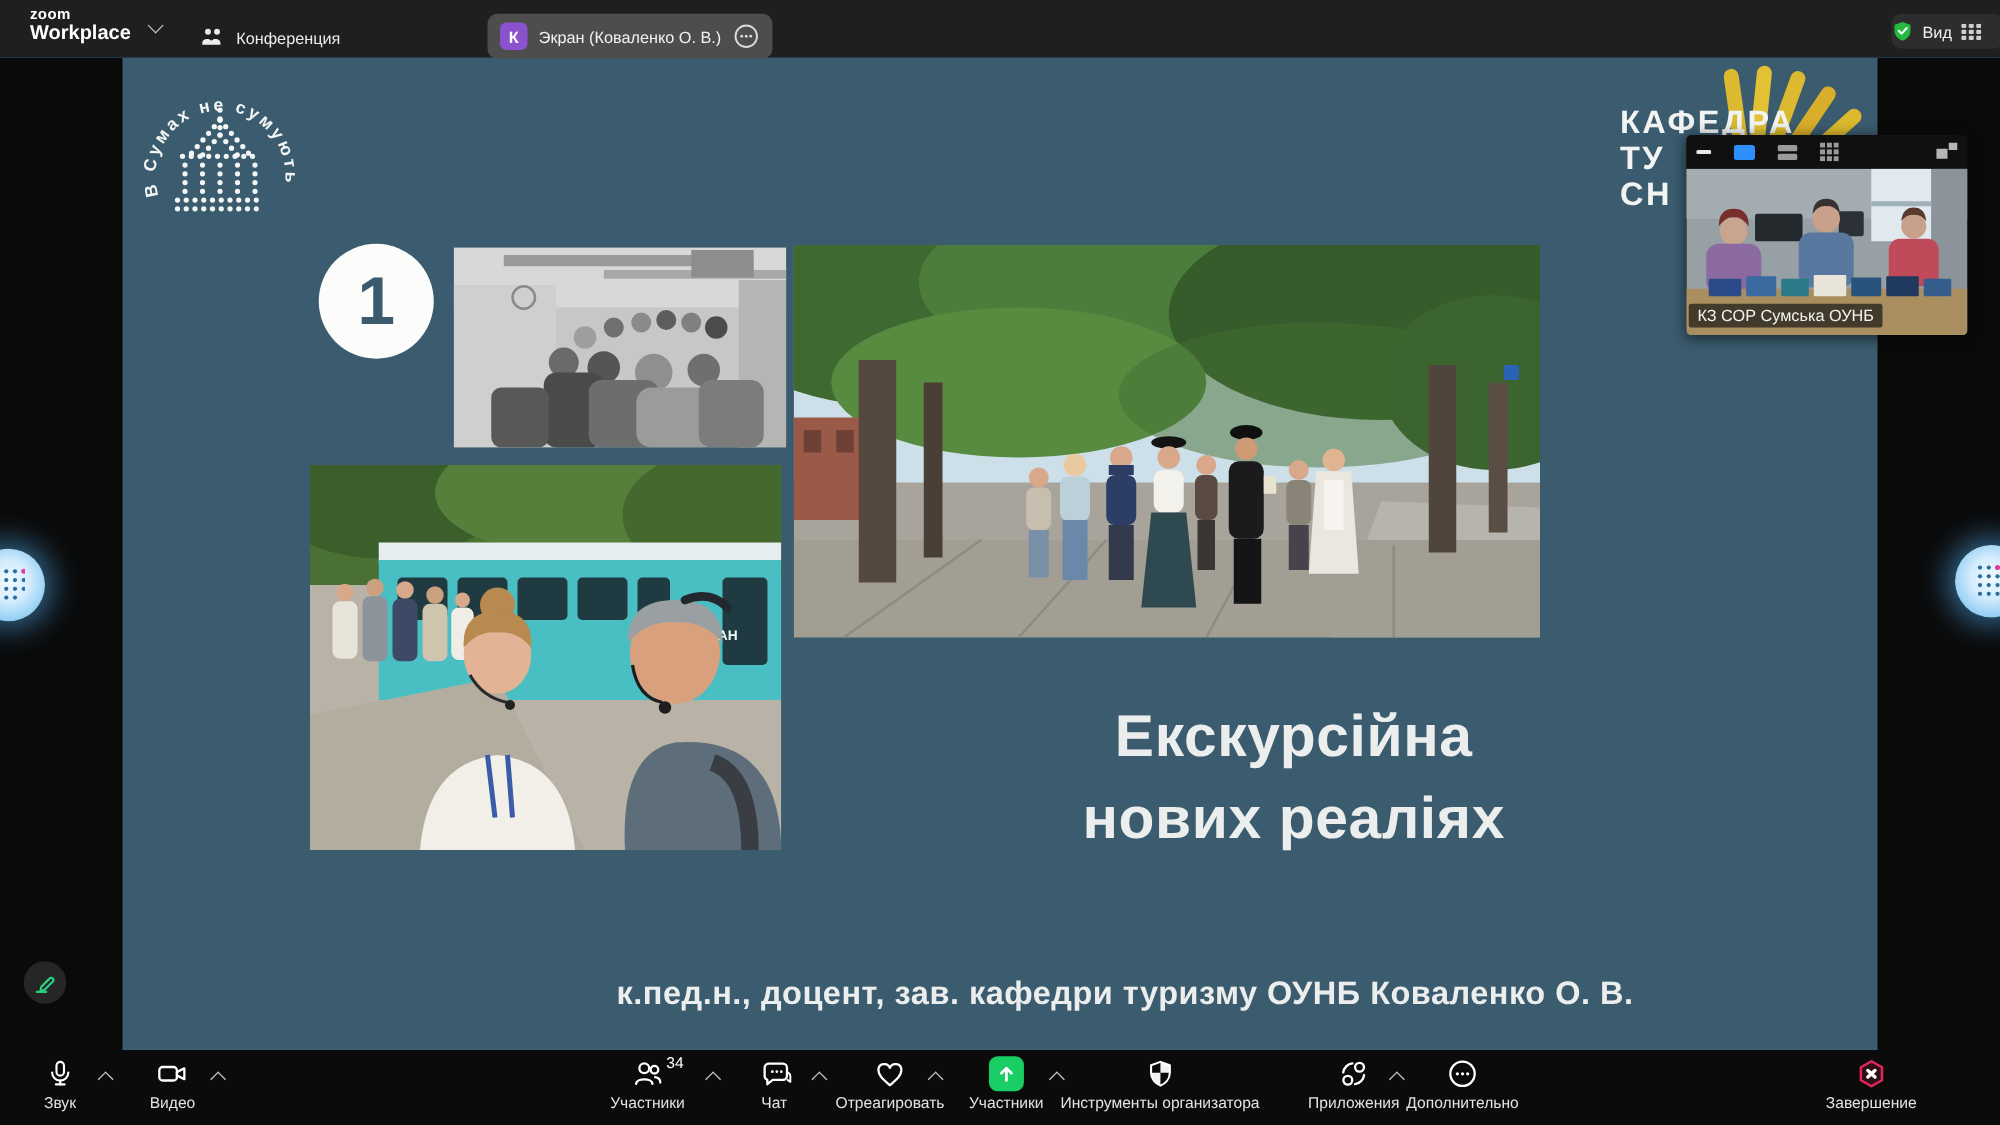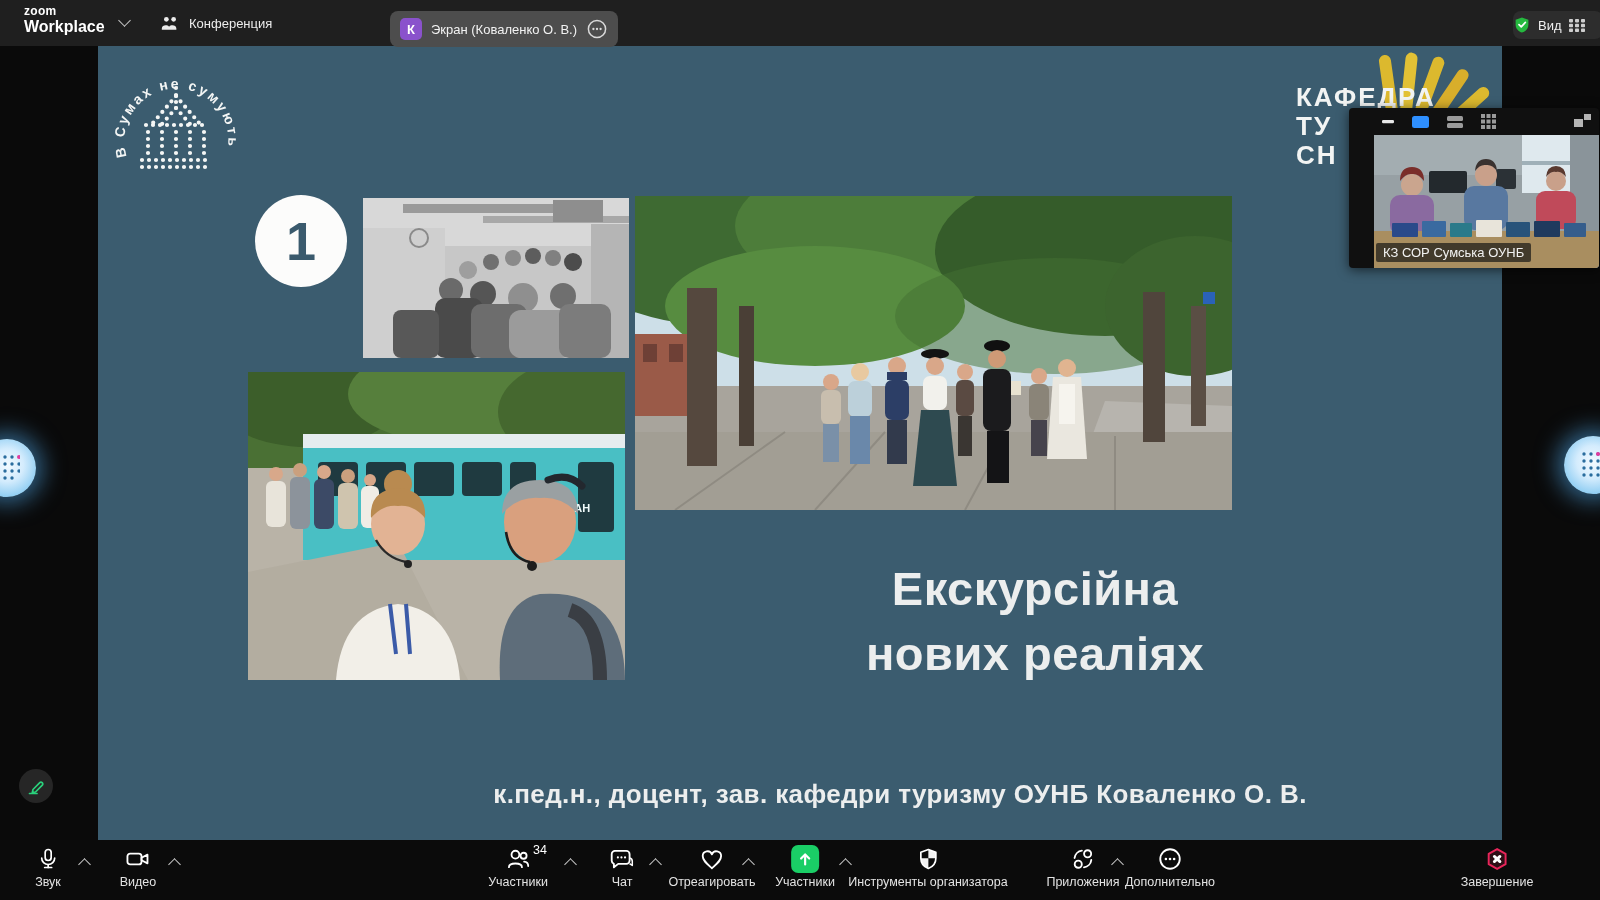--- a/index.html
+++ b/index.html
@@ -8,21 +8,21 @@
 
   
   #topbar{position:absolute;left:0;top:0;width:1600px;height:46px;background:#1f1f1f;z-index:30;}
   #logo{position:absolute;left:24px;top:5px;color:#fff;line-height:1;}
   #logo .l1{font-size:12px;font-weight:600;letter-spacing:.3px;}
   #logo .l2{font-size:16px;font-weight:700;margin-top:2px;}
   .chev{display:inline-block;width:8px;height:8px;border-top:1.6px solid #c9c9c9;border-left:1.6px solid #c9c9c9;}
   .chev.up{transform:rotate(45deg);}
   .chev.down{transform:rotate(225deg);}
   #logo-chev{position:absolute;left:120px;top:16px;}
-  #conf-tab{position:absolute;left:160px;top:8px;height:30px;display:flex;align-items:center;gap:9px;color:#ececec;font-size:13px;cursor:default;}
+  #conf-tab{position:absolute;left:160px;top:8px;height:30px;display:flex;align-items:flex-end;gap:9px;color:#ececec;font-size:13px;cursor:default;}
   #screen-tab{position:absolute;left:390px;top:11px;width:228px;height:36px;background:#4d4d4d;border-radius:8px;display:flex;align-items:center;padding:0 10px;box-sizing:border-box;gap:9px;}
   #screen-tab .avatar{width:22px;height:22px;border-radius:5px;background:#8a52cc;color:#fff;font-size:13px;font-weight:700;display:flex;align-items:center;justify-content:center;}
   #screen-tab .t-label{color:#f2f2f2;font-size:13px;flex:1;white-space:nowrap;overflow:hidden;}
   #view-pill{position:absolute;left:1489px;top:11px;width:90px;height:28px;background:#2d2d2d;border-radius:8px;display:flex;align-items:center;gap:7px;color:#f0f0f0;font-size:13px;margin-left:24px;}
 
   
   #stage{position:absolute;left:0;top:46px;width:1600px;height:794px;background:#0a0a0a;}
   #slide{position:absolute;left:98px;top:0;width:1404px;height:794px;background:#3b5c6f;overflow:hidden;}
 
   #sumy-logo{position:absolute;left:12px;top:6px;}
@@ -36,39 +36,39 @@
 
   .photo{position:absolute;display:block;}
   #photo-bw{left:265px;top:152px;}
   #photo-selfie{left:150px;top:326px;}
   #photo-walk{left:537px;top:150px;}
 
   #slide-title{position:absolute;left:597px;top:482px;width:680px;text-align:center;color:#eceeee;font-weight:700;font-size:47px;line-height:65px;letter-spacing:.5px;margin-top:28px;}
   #slide-credit{position:absolute;left:300px;top:733px;width:1004px;text-align:center;color:#eceeee;font-weight:700;font-size:26px;letter-spacing:.4px;white-space:nowrap;}
 
   
-  #video-panel{position:absolute;left:1349px;top:62px;width:225px;height:160px;background:#101010;border-radius:4px;box-shadow:0 2px 12px rgba(0,0,0,.6);z-index:10;overflow:hidden;padding-left:25px;}
+  #video-panel{position:absolute;left:1349px;top:62px;width:225px;height:160px;background:#101010;border-radius:4px;box-shadow:0 2px 12px rgba(0,0,0,.6);z-index:10;overflow:hidden;}
   #vp-controls{height:27px;display:flex;align-items:center;gap:18px;padding-left:8px;position:relative;}
   #vp-controls svg{display:block;}
   #vp-pip{position:absolute;right:8px;top:6px;}
   #vp-video{position:relative;width:225px;height:133px;}
   #vp-label{position:absolute;left:2px;bottom:6px;background:rgba(18,18,18,.68);color:#f2f2f2;font-size:13px;padding:2px 7px;border-radius:2px;z-index:3;}
 
   
   .edge-widget{position:absolute;width:58px;height:58px;border-radius:50%;z-index:20;
     background:radial-gradient(circle at 50% 45%, #f2faff 0%, #d4ecfd 38%, #93cff3 72%, rgba(90,170,235,.25) 100%);
     box-shadow:0 0 22px 7px rgba(80,170,235,.55);display:flex;align-items:center;justify-content:center;}
   #edge-left{left:-22px;top:393px;}
   #edge-right{right:-22px;top:390px;}
 
   #annotate-btn{position:absolute;left:19px;top:723px;width:34px;height:34px;border-radius:50%;background:#262626;border:none;display:flex;align-items:center;justify-content:center;cursor:pointer;padding:0;}
 
   
   #toolbar{position:absolute;left:0;top:840px;width:1600px;height:60px;background:#0b0b0b;z-index:30;}
-  .tb-item{position:absolute;top:5px;display:flex;flex-direction:column;align-items:center;gap:3px;transform:translateX(-50%);cursor:pointer;}
+  .tb-item{position:absolute;top:5px;display:flex;flex-direction:column;gap:3px;transform:translateX(-50%);cursor:pointer;}
   .tb-item .ic{height:27px;display:flex;align-items:center;justify-content:center;}
   .tb-label{color:#e3e3e3;font-size:12.5px;white-space:nowrap;}
   .tb-chev{position:absolute;top:15px;cursor:pointer;}
   #pt-count{position:absolute;left:533px;top:3px;color:#fff;font-size:12.5px;font-weight:400;}
   .share-box{width:28px;height:28px;border-radius:7px;background:#1ace66;display:flex;align-items:center;justify-content:center;}
 </style>
 </head>
 <body>
 
 <div id="app">

